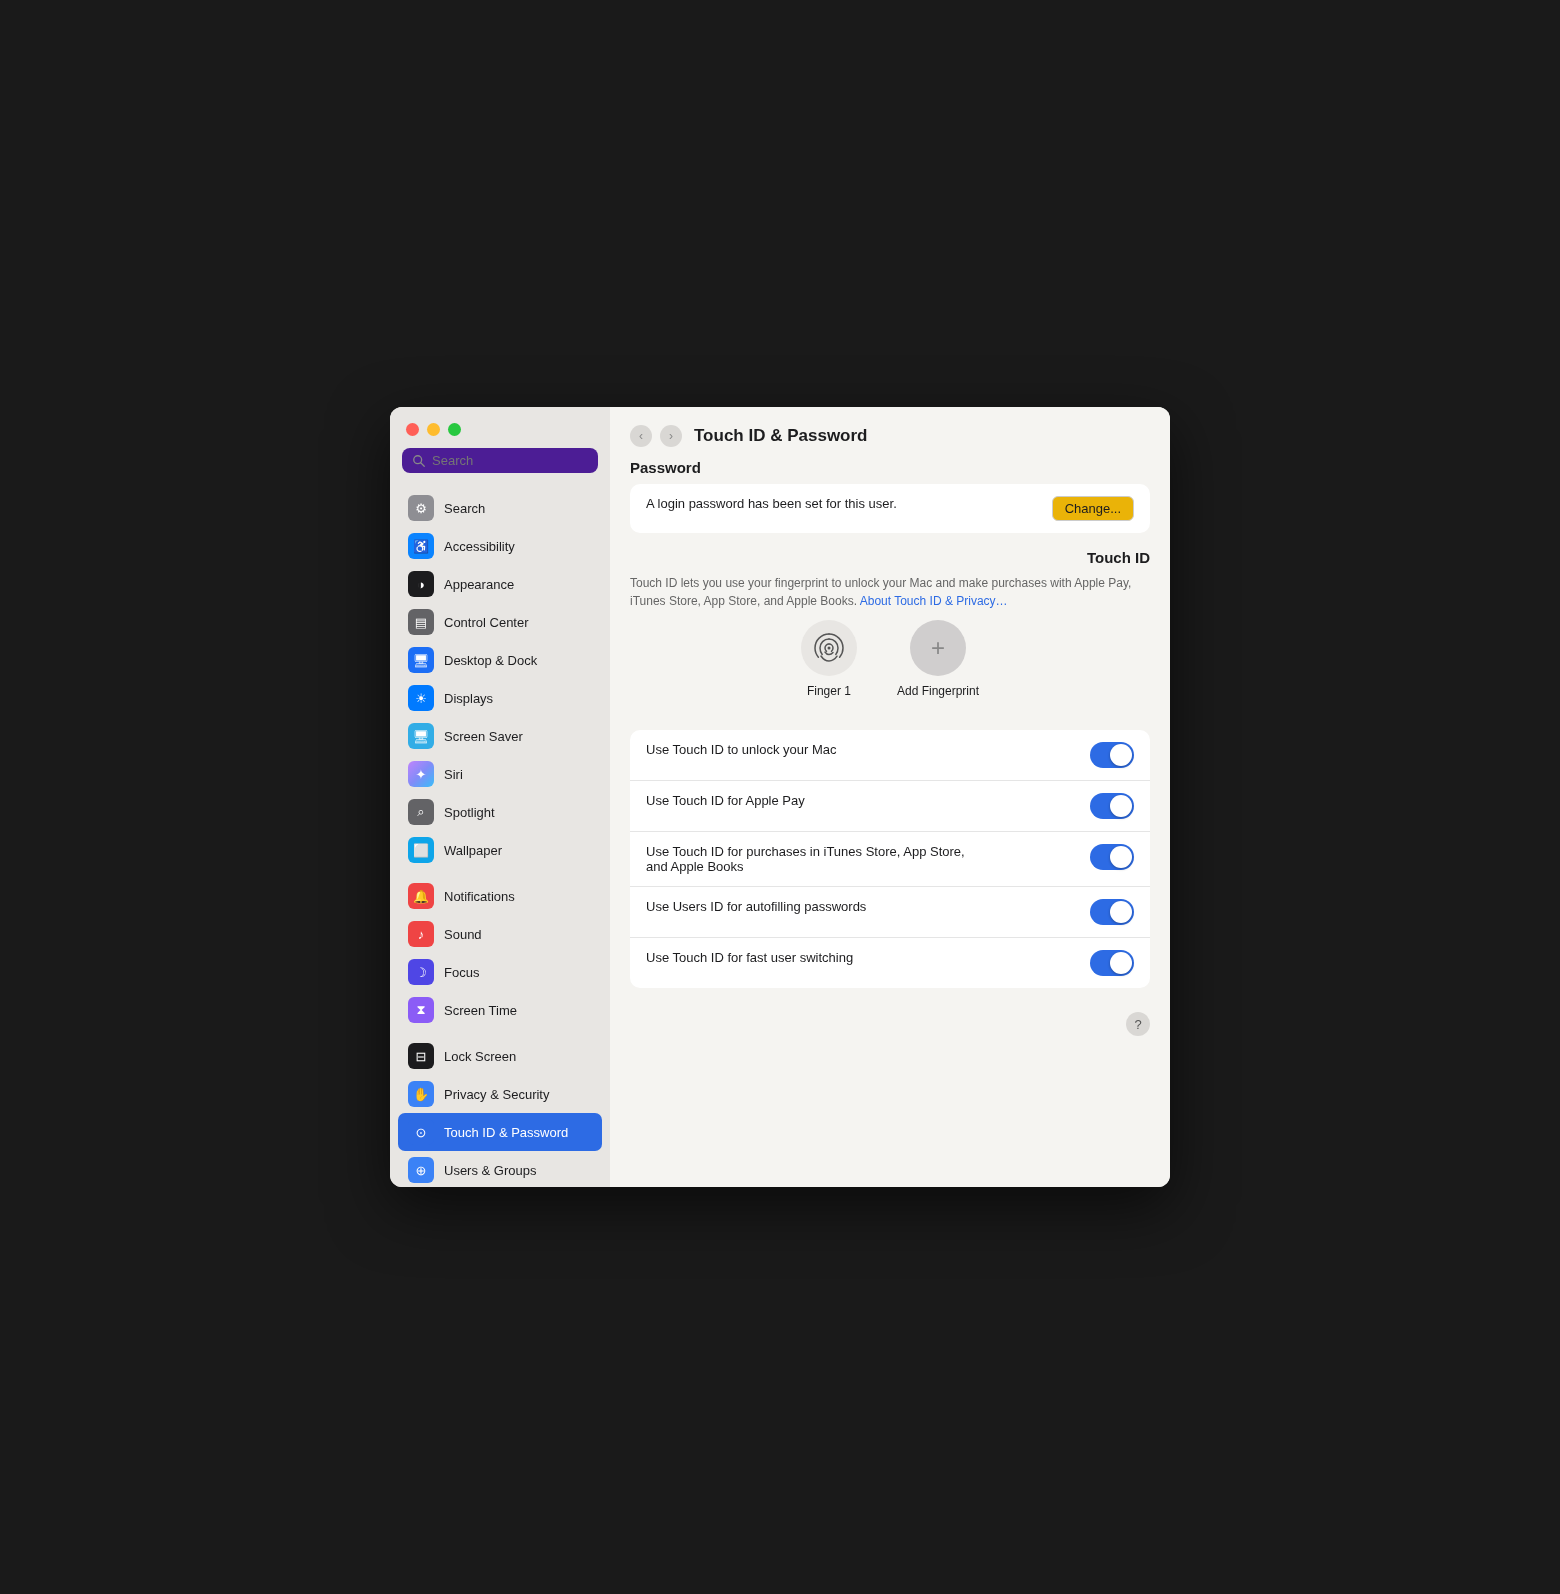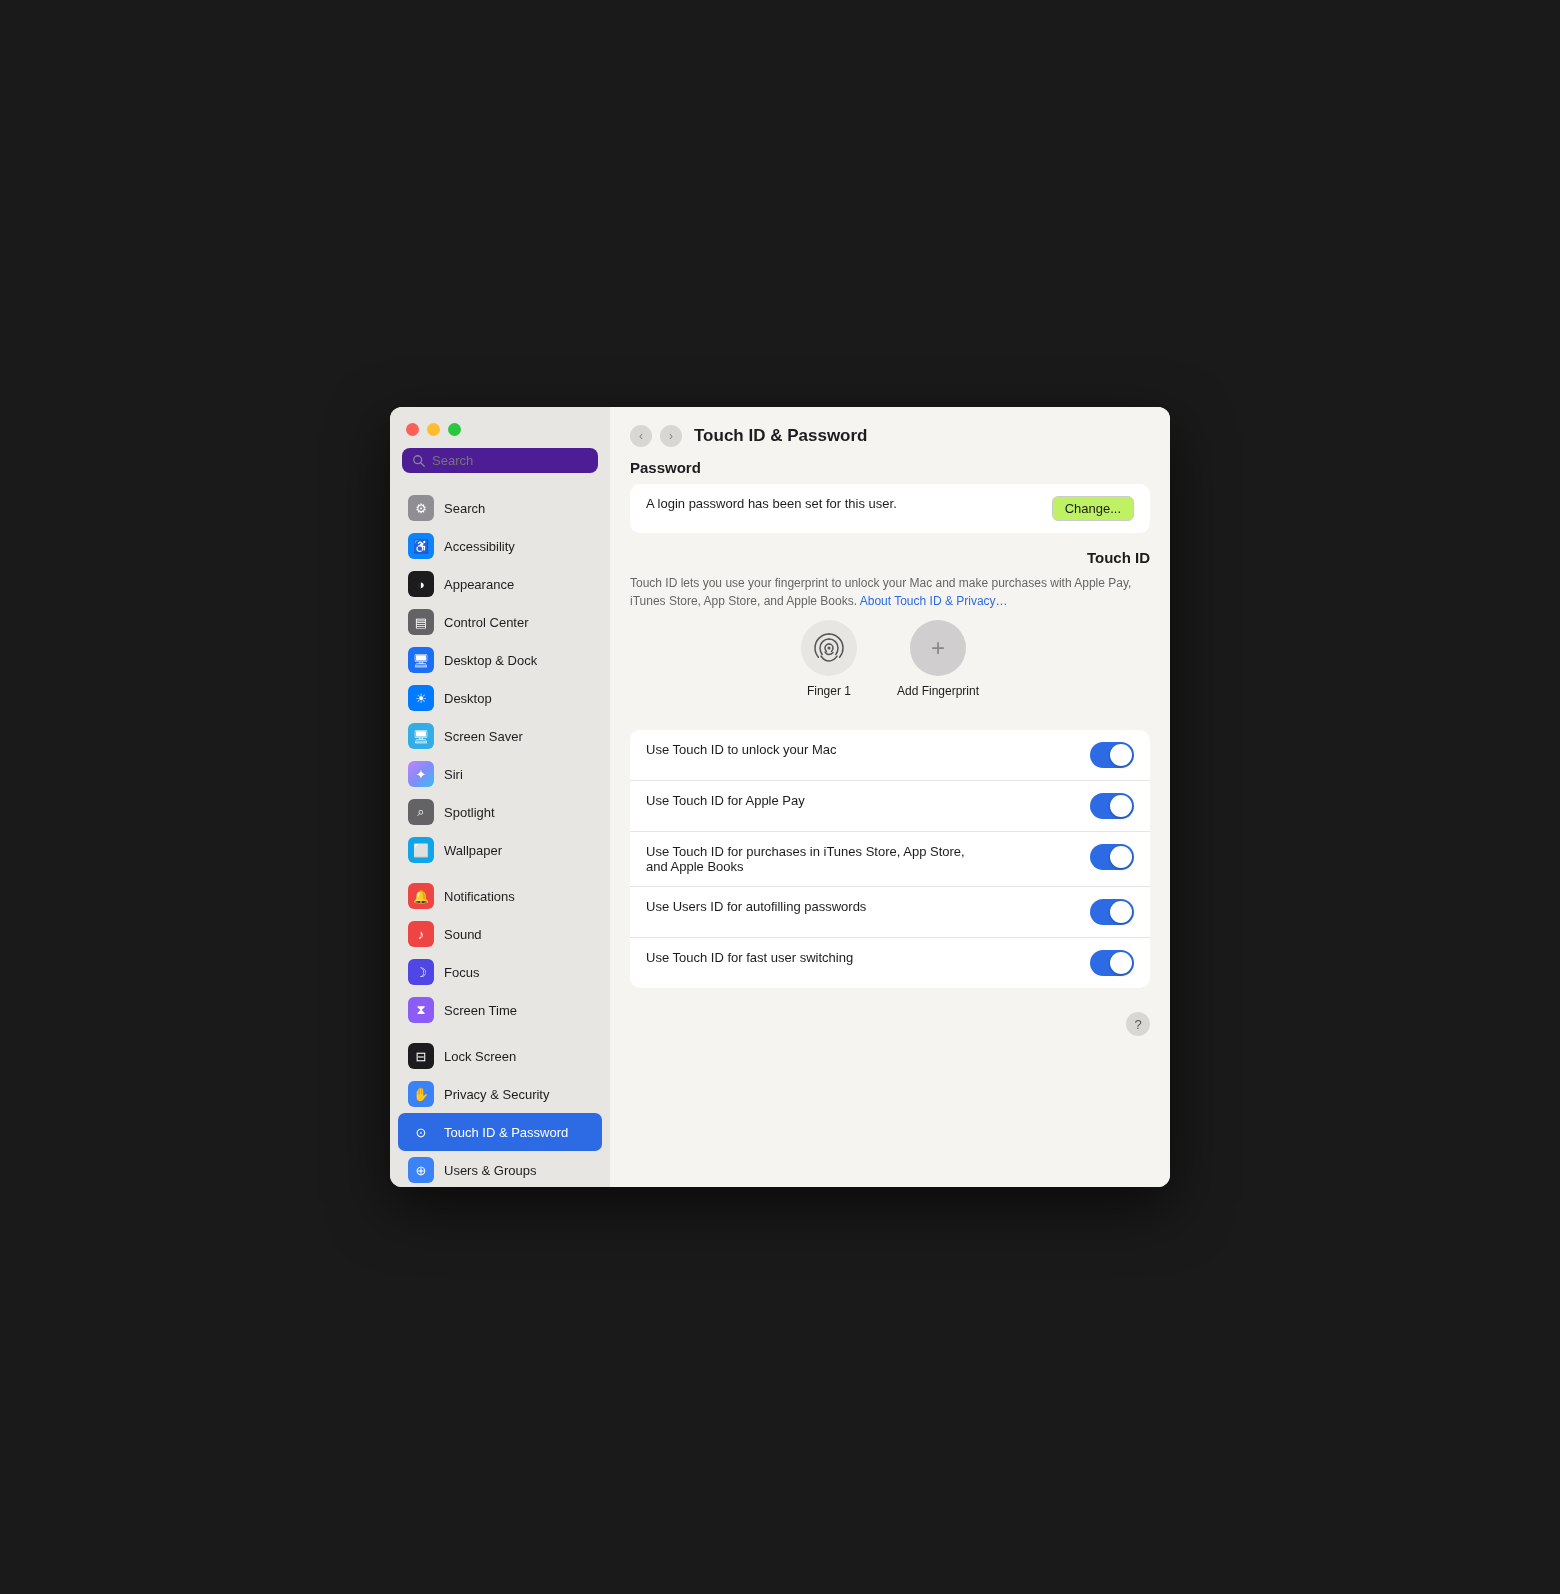--- a/index.html
+++ b/index.html
@@ -206,21 +206,21 @@
       border-bottom: none;
     }
 
     .card-row-text {
       font-size: 13px;
       color: #1d1d1f;
       flex: 1;
     }
 
     .change-btn {
-      background: #bef264;
+      background: #eab308;
       border: 1px solid #ccc;
       border-radius: 6px;
       padding: 4px 12px;
       font-size: 13px;
       color: #1d1d1f;
       cursor: pointer;
     }
 
     .touch-id-section {
       margin-bottom: 16px;
@@ -368,21 +368,21 @@
         <div class="sidebar-item">
           <div class="item-icon" style="background: rgb(99, 99, 102); color: white; font-size: 13px;">▤</div>
           <span class="item-label">Control Center</span>
         </div>
         <div class="sidebar-item">
           <div class="item-icon" style="background: rgb(28, 110, 245); color: white; font-size: 13px;">🖥</div>
           <span class="item-label">Desktop &amp; Dock</span>
         </div>
         <div class="sidebar-item">
           <div class="item-icon" style="background: rgb(0, 122, 255); color: white; font-size: 13px;">☀</div>
-          <span class="item-label">Desktop</span>
+          <span class="item-label">Displays</span>
         </div>
         <div class="sidebar-item">
           <div class="item-icon" style="background: rgb(50, 173, 230); color: white; font-size: 13px;">🖥</div>
           <span class="item-label">Screen Saver</span>
         </div>
         <div class="sidebar-item">
           <div class="item-icon" style="background: linear-gradient(135deg, rgb(192, 132, 252), rgb(129, 140, 248), rgb(56, 189, 248)); color: white; font-size: 13px;">✦</div>
           <span class="item-label">Siri</span>
         </div>
         <div class="sidebar-item">

